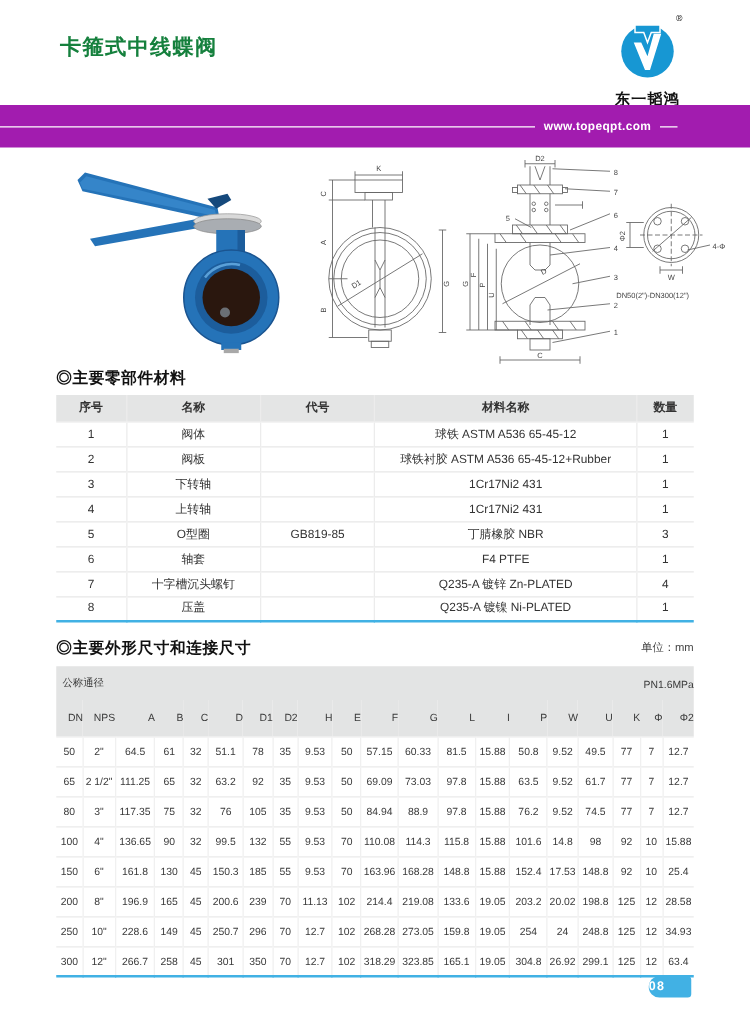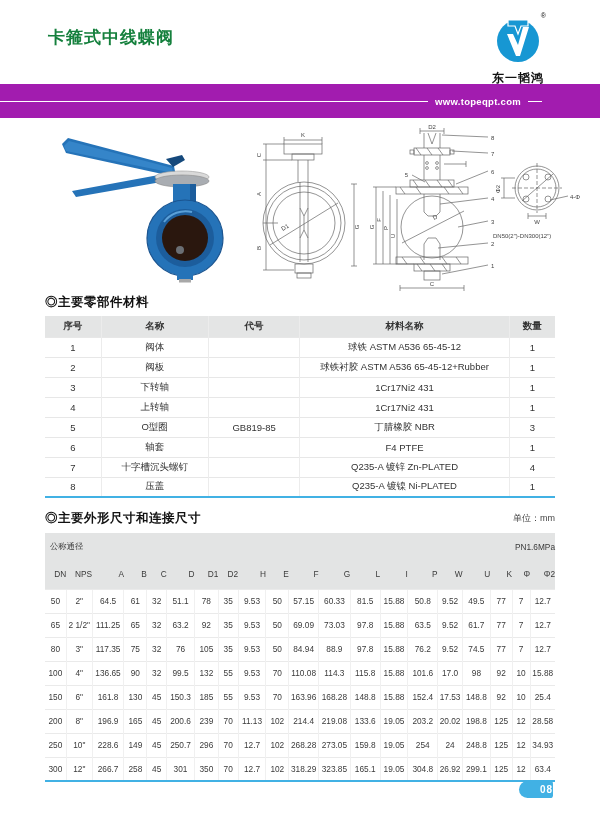--- a/index.html
+++ b/index.html
@@ -47,21 +47,21 @@
 
   
   .dim { font-size:8.3px; color:#3a3a3a; text-align:center; border-bottom:2px solid #41b1e4; white-space:nowrap; }
   .dim thead th { background:#e3e4e4; font-weight:normal;text-align:right; }
   .dim .grp th { height:27px; }
   .dim .grp .bore { text-align:left; padding-left:5px; }
   .dim .cols th { height:29px; }
   .dim td { height:24px; border-top:1px solid #eaeaea; }
   .dim td + td { border-left:1px solid #f0f0f0; }
 
-  .badge { position:absolute; right:47px; bottom:21px; width:34px; height:17px; line-height:17px; background:#41b1e4; color:#fff; font-size:10px; font-weight:bold; text-align:right; border-radius:9px 3px 3px 9px; letter-spacing:1px; }
+  .badge { position:absolute; right:47px; bottom:21px; width:34px; height:17px; line-height:17px; background:#41b1e4; color:#fff; font-size:10px; font-weight:bold; text-align:left; border-radius:9px 3px 3px 9px; letter-spacing:1px; }
 </style>
 </head>
 <body>
 
 <div class="page">
 
   <div class="hdr">
     <div class="title">卡箍式中线蝶阀</div>
     <div class="logo-block">
       <span class="reg">®</span>
@@ -438,21 +438,21 @@
             <td>99.5</td>
             <td>132</td>
             <td>55</td>
             <td>9.53</td>
             <td>70</td>
             <td>110.08</td>
             <td>114.3</td>
             <td>115.8</td>
             <td>15.88</td>
             <td>101.6</td>
-            <td>17.0</td>
+            <td>14.8</td>
             <td>98</td>
             <td>92</td>
             <td>10</td>
             <td>15.88</td>
           </tr>
           <tr>
             <td>150</td>
             <td>6"</td>
             <td>161.8</td>
             <td>130</td>

